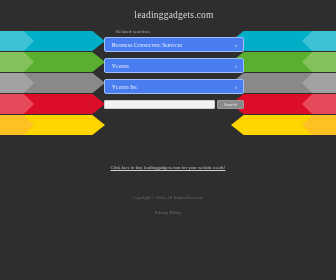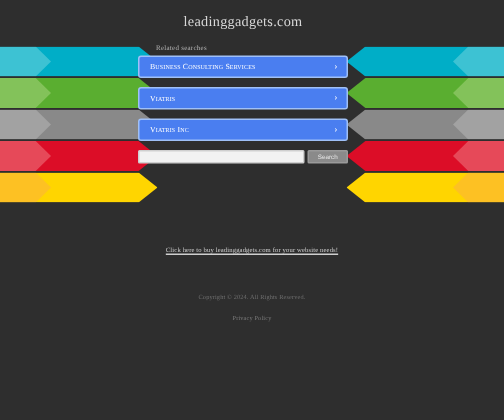--- a/index.html
+++ b/index.html
@@ -62,21 +62,21 @@
     clip-path: polygon(0 0, 70% 0, 100% 50%, 70% 100%, 0 100%);
   }
   .band .tail-r {
     right: 0;
     clip-path: polygon(30% 0, 100% 0, 100% 100%, 30% 100%, 0 50%);
   }
 
   
   .content {
     position: absolute;
-    left: 4px;
+    left: 16px;
     top: 0;
     width: 316px;
     z-index: 5;
   }
   .domain-title {
     text-align: center;
     color: #d8d8d8;
     font-size: 9.5px;
     letter-spacing: .2px;
     padding-top: 10px;

